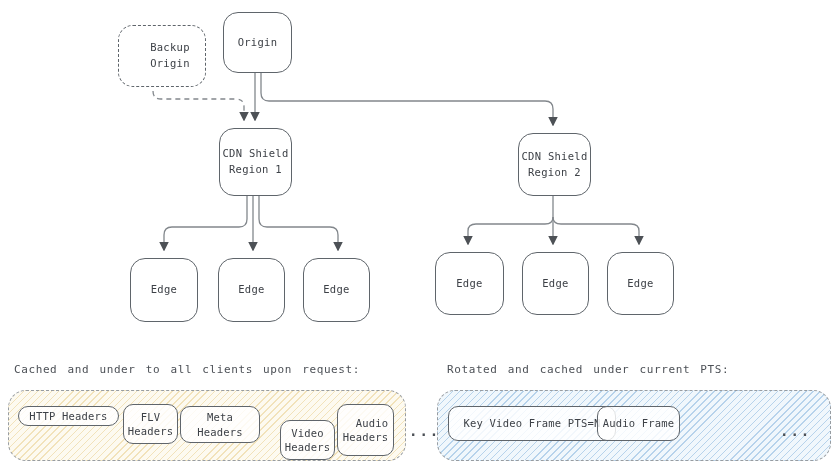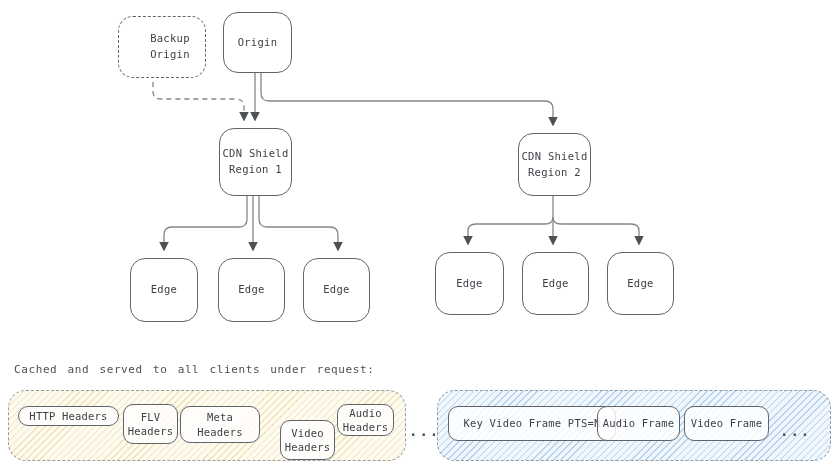--- a/index.html
+++ b/index.html
@@ -96,56 +96,56 @@
       <path d="M247,195 L247,219 Q247,227 239,227 L172,227 Q164,227 164,235 L164,250" marker-end="url(#arw)"></path>
       <path d="M253,195 L253,250" marker-end="url(#arw)"></path>
       <path d="M259,195 L259,219 Q259,227 267,227 L330,227 Q338,227 338,235 L338,250" marker-end="url(#arw)"></path>
       <path d="M553,194 L553,217"></path>
       <path d="M553,217 Q553,224 545,224 L476,224 Q468,224 468,231 L468,244" marker-end="url(#arw)"></path>
       <path d="M553,217 L553,244" marker-end="url(#arw)"></path>
       <path d="M553,217 Q553,224 561,224 L631,224 Q639,224 639,231 L639,244" marker-end="url(#arw)"></path>
     </g>
   </svg>
 
-  <div class="node dashed" style="left:118px; top:16px; width:70px; height:60px;padding-left:16px;">Backup
+  <div class="node dashed" style="left:118px; top:25px; width:70px; height:60px;padding-left:16px;">Backup
 Origin</div>
 
   <div class="node" style="left:223px; top:12px; width:67px; height:59px;">Origin</div>
 
   <div class="node" style="left:219px; top:128px; width:71px; height:66px;">CDN Shield
 Region 1</div>
 
   <div class="node" style="left:518px; top:133px; width:71px; height:61px;">CDN Shield
 Region 2</div>
 
   <div class="node" style="left:130px; top:258px; width:66px; height:62px;">Edge</div>
   <div class="node" style="left:218px; top:258px; width:65px; height:62px;">Edge</div>
   <div class="node" style="left:303px; top:258px; width:65px; height:62px;">Edge</div>
 
   <div class="node" style="left:435px; top:252px; width:67px; height:61px;">Edge</div>
   <div class="node" style="left:522px; top:252px; width:65px; height:61px;">Edge</div>
   <div class="node" style="left:607px; top:252px; width:65px; height:61px;">Edge</div>
 
-  <div class="section-label" style="left:14px; top:363px;">Cached and served to all clients under request:</div>
+  <div class="section-label" style="left:14px; top:363px;">Cached and under to all clients upon request:</div>
 
   <div class="group group-yellow" style="left:8px; top:390px; width:398px; height:71px;"></div>
 
   <div class="chip" style="left:18px; top:406px; width:101px; height:20px;">HTTP Headers</div>
   <div class="chip" style="left:123px; top:404px; width:55px; height:40px;">FLV
 Headers</div>
   <div class="chip" style="left:180px; top:406px; width:80px; height:37px;">Meta Headers</div>
   <div class="chip" style="left:280px; top:420px; width:55px; height:40px;">Video
 Headers</div>
-  <div class="chip" style="left:337px; top:404px; width:57px; height:32px;">Audio
+  <div class="chip" style="left:337px; top:404px; width:57px; height:52px;text-align:right;">Audio
 Headers</div>
 
   <div class="ellipsis" style="left:409px; top:423px;">...</div>
 
+  <div class="section-label" style="left:447px; top:363px;">Rotated and cached under current PTS:</div>
 
   <div class="group group-blue" style="left:437px; top:390px; width:394px; height:71px;"></div>
 
   <div class="chip" style="left:448px; top:406px; width:168px; height:35px;">Key Video Frame PTS=N</div>
   <div class="chip" style="left:597px; top:406px; width:83px; height:35px;">Audio Frame</div>
-  <div class="chip" style="left:684px; top:406px; width:85px; height:35px;">Video Frame</div>
 
   <div class="ellipsis" style="left:780px; top:423px;">...</div>
 
 </div>
 
 </body></html>

